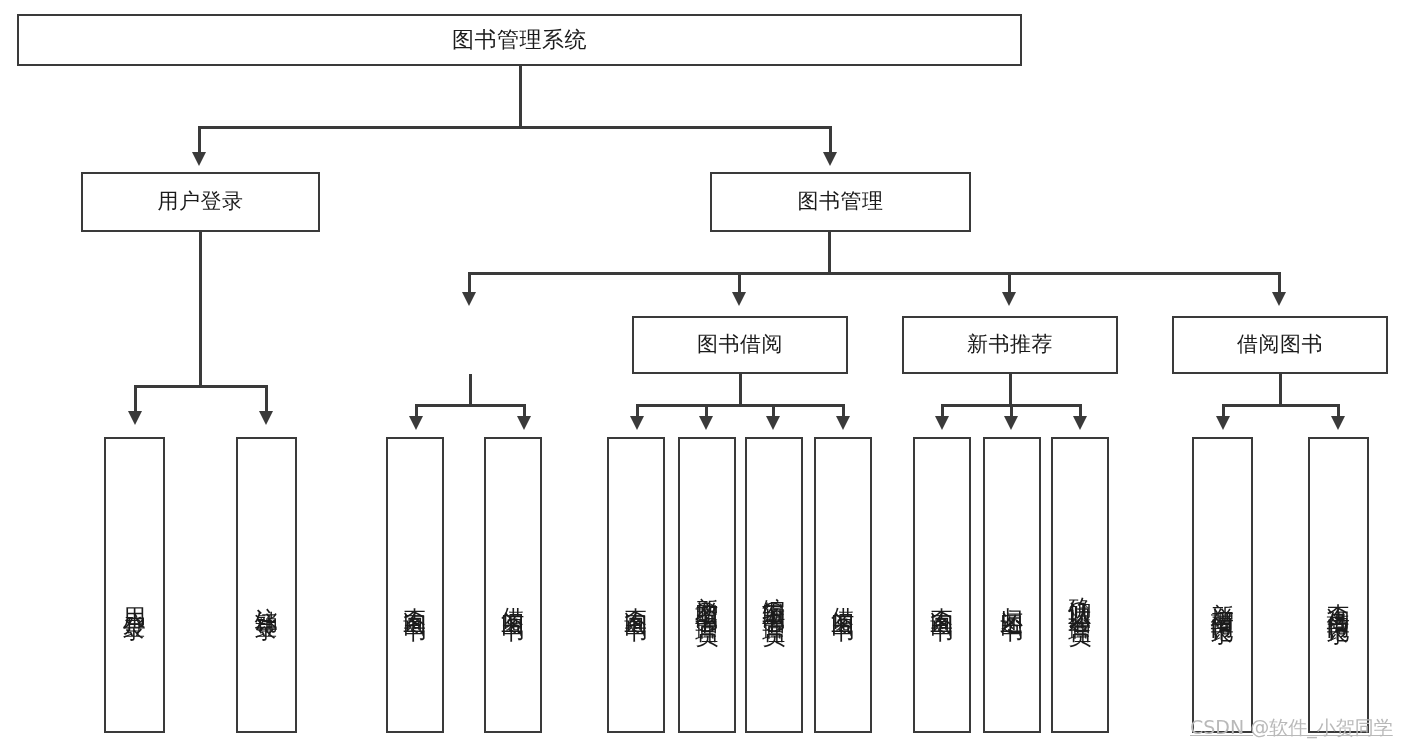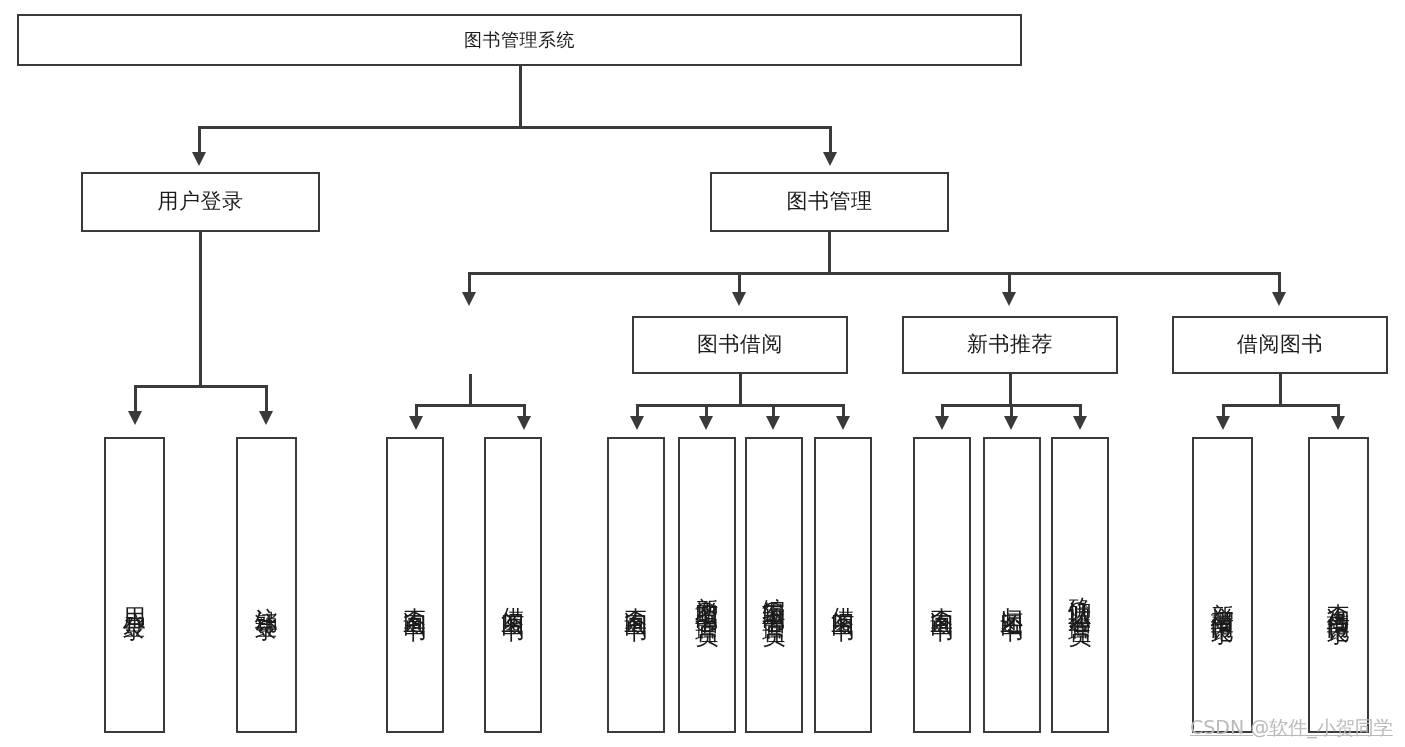--- a/index.html
+++ b/index.html
@@ -28,21 +28,21 @@
     display:block;
     text-align:center;
     letter-spacing:0.5px;
     white-space:nowrap;
   }
   
   .node.horiz .label{
     font-size:21px;
     line-height:1.1;
   }
-  .node.root .label{ font-size:18px; }
+  .node.root .label{ font-size:22px; }
 
   
   .node.vert{
     align-items:flex-start;
     justify-content:center;
     padding-top:12px;
   }
   .node.vert .label{
     writing-mode:vertical-rl;
     text-orientation:upright;
@@ -91,21 +91,21 @@
   <div class="ln h" style="left:198px;top:126px;width:634px;height:2.5px;"></div>
   <div class="ln v" style="left:198px;top:126px;width:2.5px;height:28px;"></div>
   <div class="arrow" style="left:192px;top:152px;"></div>
   <div class="ln v" style="left:829px;top:126px;width:2.5px;height:28px;"></div>
   <div class="arrow" style="left:823px;top:152px;"></div>
 
   <div class="node horiz" style="left:81px;top:172px;width:239px;height:60px;">
     <span class="label">用户登录</span>
   </div>
 
-  <div class="node horiz" style="left:710px;top:172px;width:239px;height:60px;">
+  <div class="node horiz" style="left:710px;top:172px;width:261px;height:60px;">
     <span class="label">图书管理</span>
   </div>
 
   <div class="ln v" style="left:199px;top:232px;width:2.5px;height:155px;"></div>
   <div class="ln h" style="left:134px;top:385px;width:133px;height:2.5px;"></div>
   <div class="ln v" style="left:134px;top:385px;width:2.5px;height:28px;"></div>
   <div class="arrow" style="left:128px;top:411px;"></div>
   <div class="ln v" style="left:265px;top:385px;width:2.5px;height:28px;"></div>
   <div class="arrow" style="left:259px;top:411px;"></div>
 

